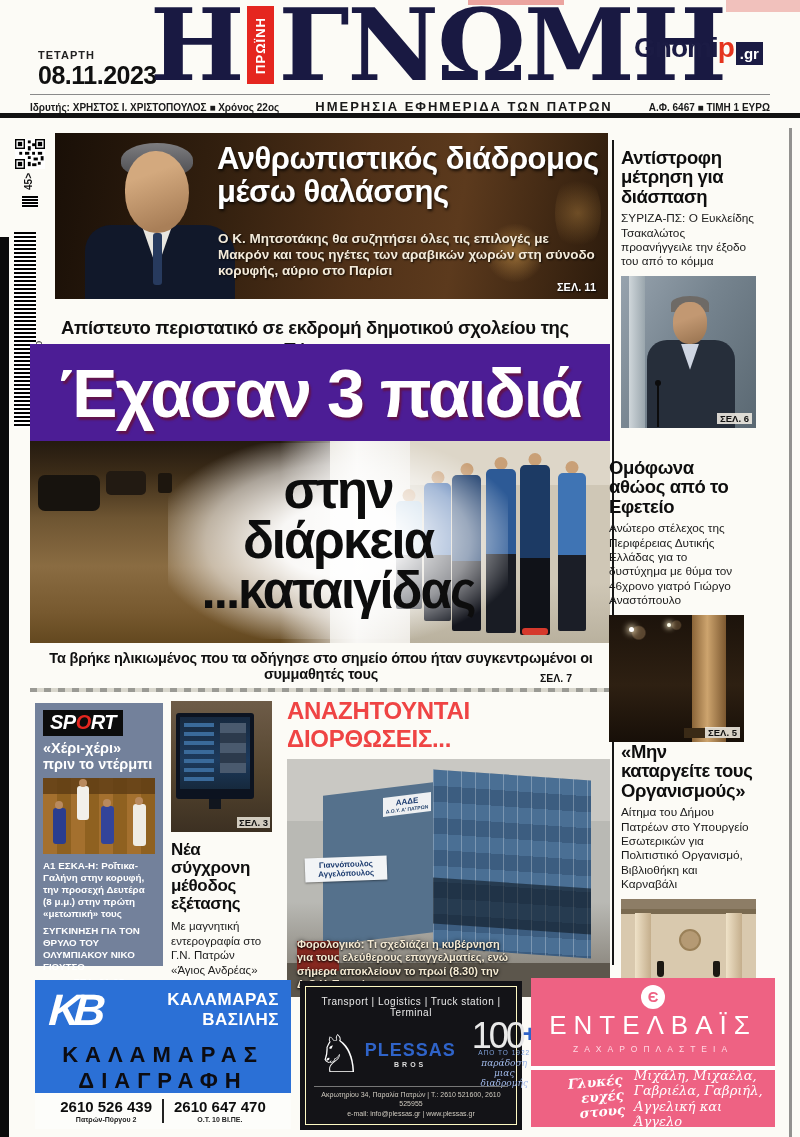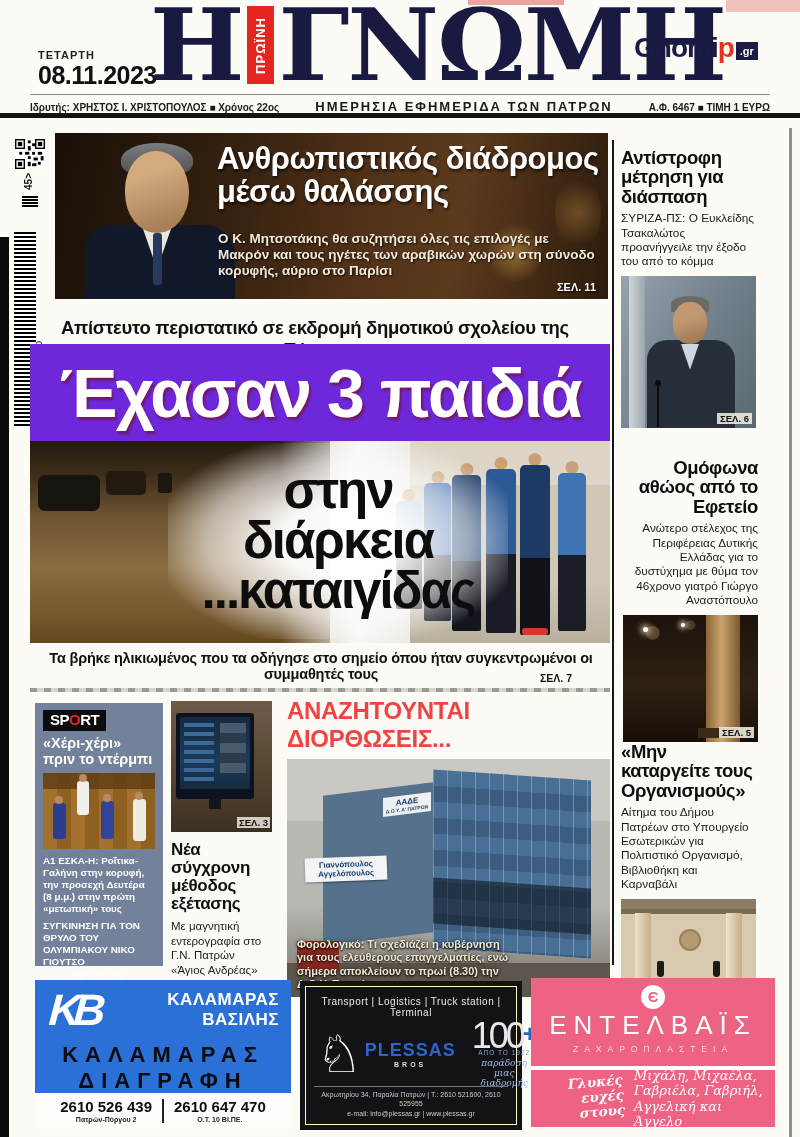--- a/index.html
+++ b/index.html
@@ -20,21 +20,21 @@
   .masthead{left:150px;top:4px;display:flex;align-items:flex-end;}
   .mast-letter{font-family:"DejaVu Serif",serif;font-weight:bold;font-size:100px;line-height:.82;
                color:#191942;letter-spacing:-2px;}
   .proini-box{width:27px;height:78px;background:#e5261f;margin:0 4px 2px 5px;display:flex;
               align-items:center;justify-content:center;}
   .proini-box span{writing-mode:vertical-rl;transform:rotate(180deg);color:#fff;font-size:13px;
               font-weight:800;letter-spacing:1px;}
   .gnomip{left:634px;top:32px;display:flex;align-items:flex-start;}
   .gnomip .g1{font-size:28px;font-weight:800;color:#1b1b44;letter-spacing:-1px;}
   .gnomip .g2{font-size:28px;font-weight:800;color:#e5341e;letter-spacing:-1px;}
-  .gnomip .g3{background:#1b1b44;color:#fff;font-size:11px;font-weight:700;padding:3px 4px;
+  .gnomip .g3{background:#1b1b44;color:#fff;font-size:15px;font-weight:700;padding:3px 4px;
               margin-top:10px;margin-left:2px;}
   .info-row{left:30px;top:94px;width:740px;border-top:1px solid #8a8a8a;padding-top:4px;
             display:flex;justify-content:space-between;align-items:baseline;}
   .info-founder,.info-issue{font-size:10px;font-weight:700;color:#1a1a1a;}
   .info-tagline{font-size:13px;font-weight:700;letter-spacing:2px;color:#1a1a1a;}
   .thick-rule{left:0;top:113px;width:800px;height:5px;background:#121212;}
 
   
   .qr{left:15px;top:139px;width:30px;height:30px;}
   .edition{left:8px;top:176px;transform:rotate(-90deg);transform-origin:center;font-size:10px;
@@ -68,21 +68,21 @@
         line-height:1.2;text-shadow:1px 1px 2px rgba(0,0,0,.8);}
   .lead-ref{right:12px;bottom:6px;color:#fff;font-weight:800;font-size:11px;
         text-shadow:1px 1px 2px #000;}
 
   
   .col-rule{left:612px;top:140px;width:2px;height:825px;background:#161616;}
 
   
   .kicker{left:50px;top:317px;width:530px;text-align:center;font-size:18.5px;font-weight:700;
           letter-spacing:-0.3px;color:#101010;}
-  .banner{left:30px;top:344px;width:580px;height:97px;background:#6d28d9;display:flex;
+  .banner{left:30px;top:344px;width:580px;height:97px;background:#4c1d95;display:flex;
           align-items:center;justify-content:center;}
   .banner span{color:#fff;font-size:68px;font-weight:800;letter-spacing:-2px;
           text-shadow:2px 3px 2px rgba(120,10,5,.5);}
   .main-photo{left:30px;top:441px;width:580px;height:202px;overflow:hidden;background:#cfc8b8;}
   .mp-flood{left:0;top:0;width:300px;height:202px;
      background:linear-gradient(180deg,#241a10 0%,#3c2c18 16%,#6e5532 38%,#8a6c42 62%,#77592f 85%,#63481f 100%);}
   .mp-car1{left:8px;top:34px;width:62px;height:36px;background:#17130e;border-radius:7px;}
   .mp-car2{left:76px;top:30px;width:40px;height:24px;background:#221a12;border-radius:5px;}
   .mp-moto{left:128px;top:32px;width:14px;height:20px;background:#1d160e;border-radius:3px;}
   .mp-shore{left:250px;top:0;width:140px;height:202px;
@@ -115,21 +115,21 @@
   .main-deck{left:38px;top:650px;width:566px;text-align:center;font-size:14.5px;font-weight:700;
      letter-spacing:-0.2px;color:#101010;}
   .main-ref{left:540px;top:672px;font-size:10.5px;font-weight:800;color:#111;}
   .main-divider{left:30px;top:688px;width:580px;height:4px;
      background:repeating-linear-gradient(90deg,#9a9a94 0 7px,#d8d6cc 7px 14px);}
 
   
   .sport{left:35px;top:703px;width:128px;height:263px;background:#73819b;padding:7px 8px;
      box-sizing:border-box;}
   .sport-logo{background:#0c0c0c;display:inline-block;padding:1px 7px 2px;margin-bottom:5px;}
-  .sport-logo span{font-size:15px;font-weight:800;letter-spacing:-0.5px;color:#fff;}
+  .sport-logo span{font-size:20px;font-weight:800;font-style:italic;letter-spacing:-0.5px;color:#fff;}
   .sport-logo .o{color:#e5261f;}
   .sport-head{color:#fff;font-weight:800;font-size:14.5px;line-height:1.08;margin-bottom:6px;}
   .sport-photo{position:relative;width:112px;height:76px;overflow:hidden;
      background:repeating-linear-gradient(90deg,#a4702e 0 14px,#8f6120 14px 28px);}
   .sport-photo::before{content:"";position:absolute;left:0;top:0;width:100%;height:16px;
      background:#5c3c14;opacity:.8;}
   .pl{position:absolute;border-radius:3px;}
   .pl.hd{border-radius:50%;background:#b98a5e;width:8px;height:8px;}
   .pl1{left:34px;top:8px;width:12px;height:34px;background:#f2f0ea;}
   .pl1h{left:36px;top:1px;}
@@ -183,21 +183,21 @@
   .tax-sign2{position:absolute;left:18px;top:98px;width:78px;padding:3px 2px;background:#f2f4f6;
      text-align:center;font-weight:700;font-size:8px;line-height:1.15;color:#1a3a6e;
      transform:rotate(-2deg);box-shadow:0 1px 2px rgba(0,0,0,.4);}
   .tax-caption{position:absolute;left:10px;bottom:6px;width:218px;font-size:11px;font-weight:700;
      line-height:1.2;color:#f3e9d2;text-shadow:0 1px 2px #000,0 0 4px rgba(0,0,0,.7);}
   .tax-ref{position:absolute;right:8px;bottom:8px;font-size:10.5px;font-weight:800;color:#fff;
      text-shadow:0 1px 2px #000;}
 
   
   .rstory{width:135px;}
-  .rs1{left:621px;top:148px;} .rs2{left:623px;top:458px;text-align:right;} .rs3{left:621px;top:742px;}
+  .rs1{left:621px;top:148px;} .rs2{left:609px;top:458px;} .rs3{left:621px;top:742px;}
   .rs-title{font-size:18.5px;font-weight:800;line-height:1.05;letter-spacing:-0.4px;color:#0e0e0e;}
   .rs-deck{font-size:11.8px;line-height:1.22;margin-top:5px;color:#1a1a1a;}
   .rs-photo{position:relative;margin-top:7px;width:135px;overflow:hidden;}
   .rs-ref{position:absolute;right:4px;bottom:4px;font-size:9.5px;font-weight:800;color:#111;
      background:rgba(240,236,226,.88);padding:0 3px;}
   .rs1 .rs-photo{height:152px;background:linear-gradient(120deg,#97a3ae 0%,#76848f 45%,#5a6872 100%);}
   .pod-col{position:absolute;left:8px;top:0;width:16px;height:152px;
      background:linear-gradient(90deg,#cfd6da,#9aa6ad);}
   .pod-head{position:absolute;left:52px;top:26px;width:34px;height:42px;border-radius:46%;
      background:linear-gradient(160deg,#c29872 40%,#96714e);}

